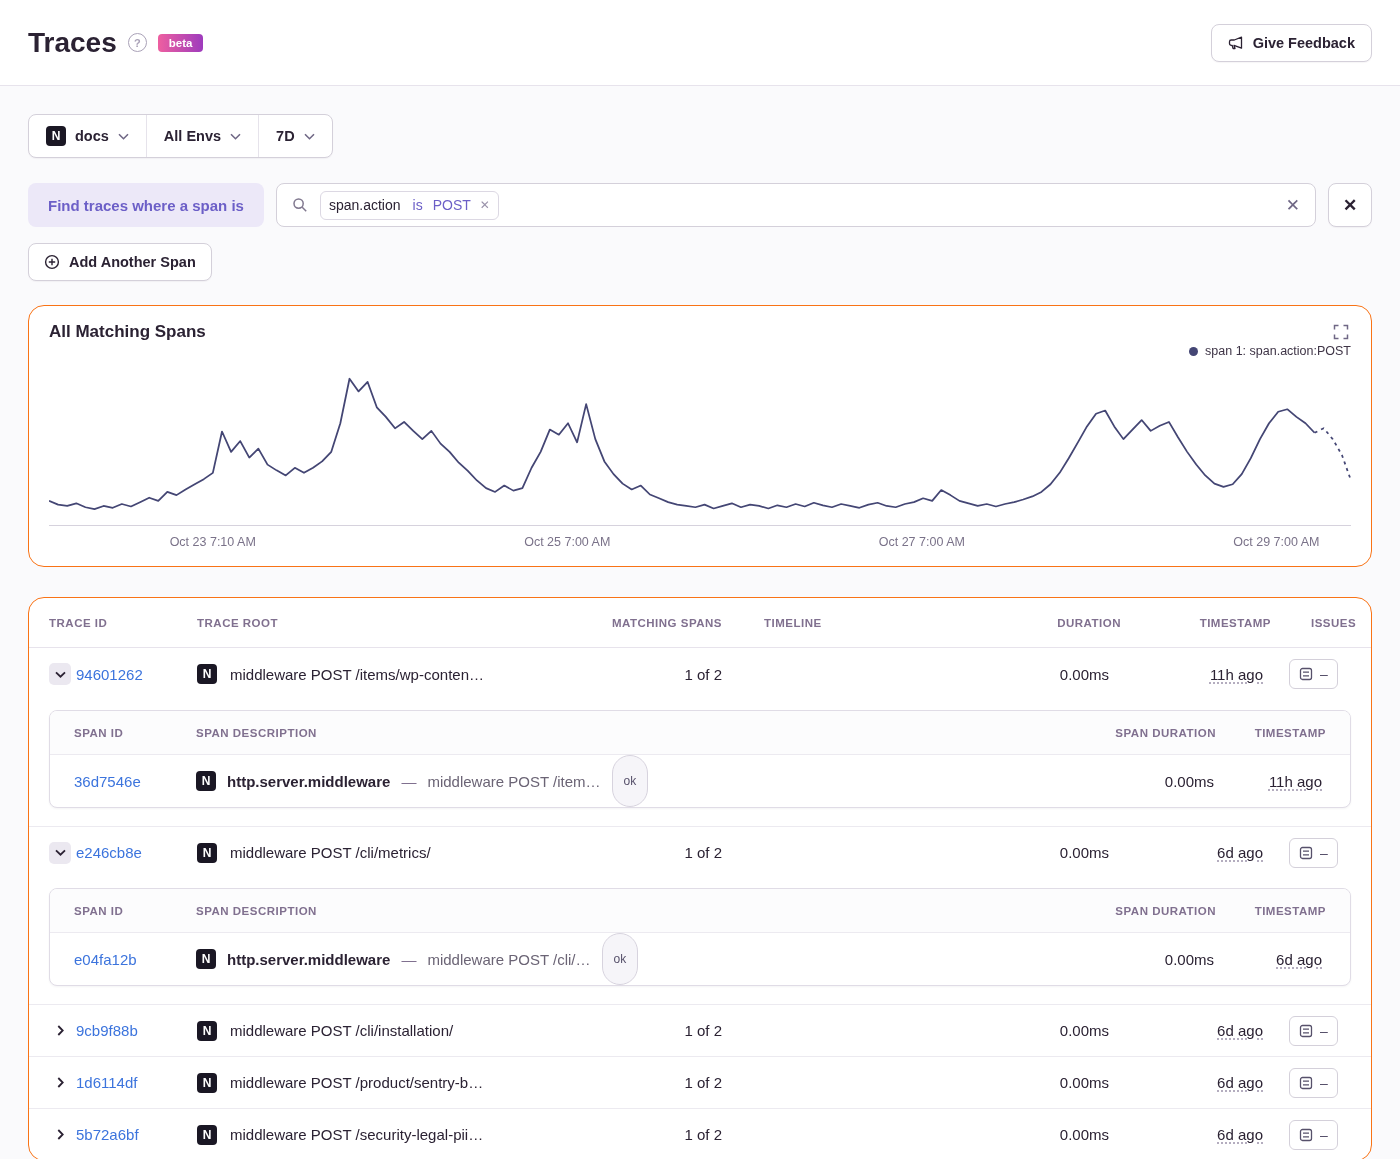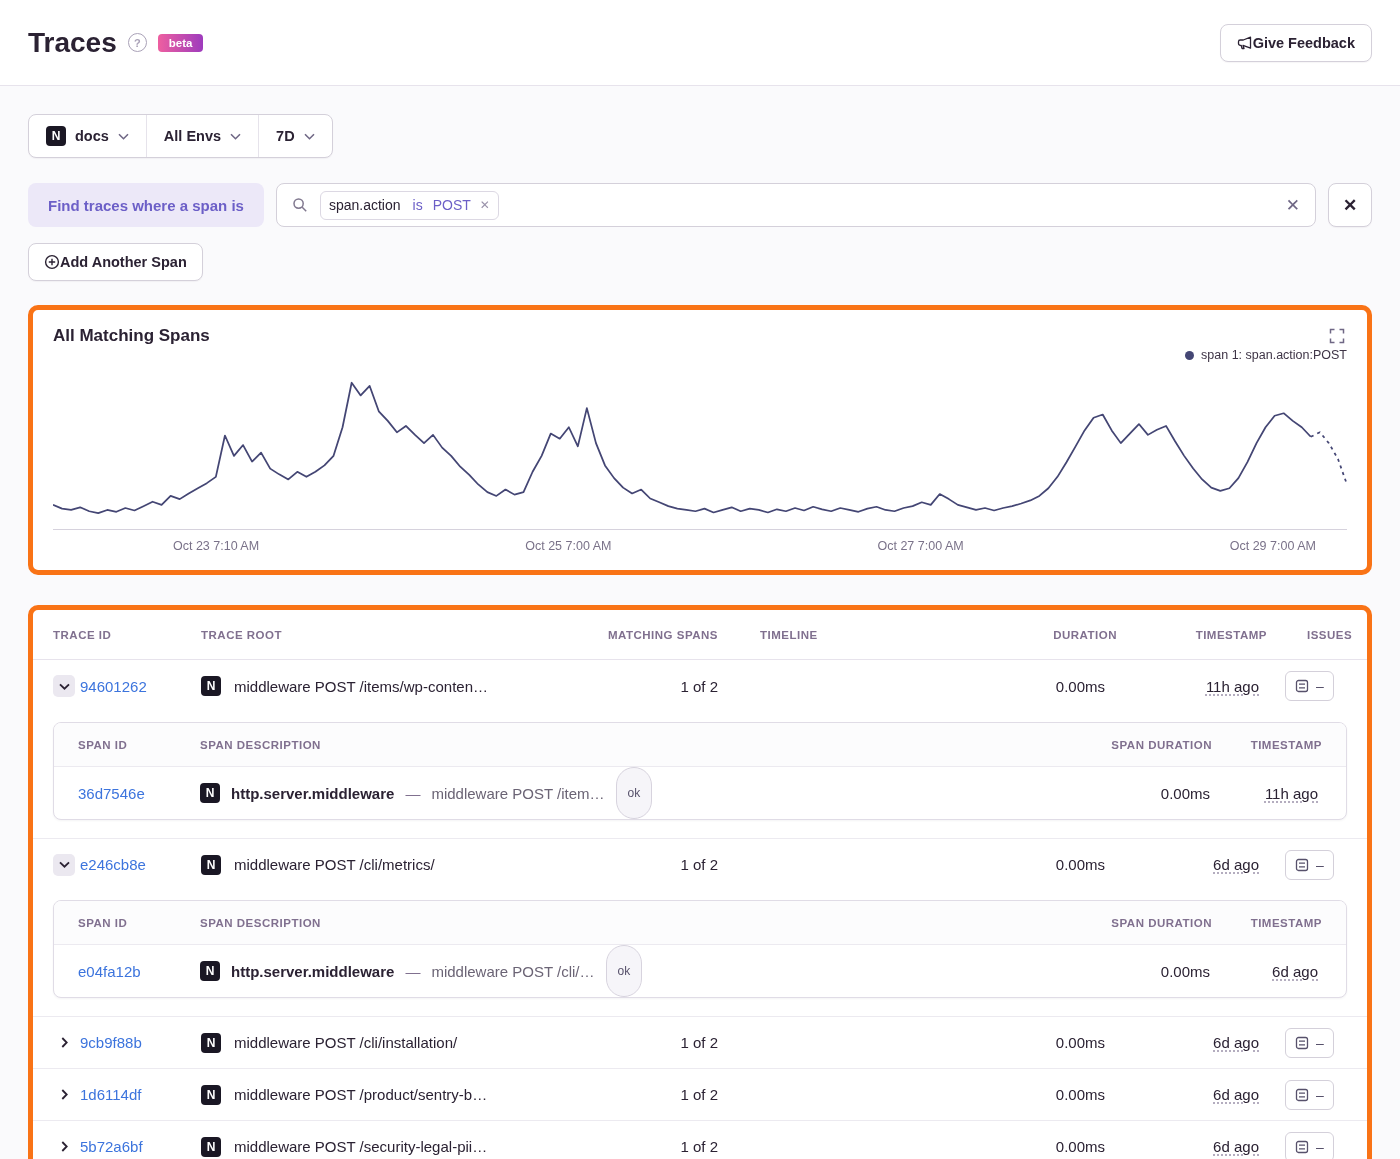--- a/index.html
+++ b/index.html
@@ -11,21 +11,21 @@
   .topbar{height:86px;background:#fff;border-bottom:1px solid #e7e3ec;
     display:flex;align-items:center;justify-content:space-between;padding:0 28px}
   .title-group{display:flex;align-items:center;gap:11px}
   .page-title{font-size:28px;font-weight:700;color:#2b2233}
   .help-circ{width:19px;height:19px;border-radius:50%;border:1.5px solid #aaa2b8;color:#aaa2b8;
     display:flex;align-items:center;justify-content:center;font-size:11px;font-weight:700}
   .beta-badge{background:linear-gradient(90deg,#ee5fa0,#9e3bbd);color:#fff;font-size:11.5px;
     font-weight:600;padding:3px 11px;border-radius:4px}
   .btn{background:#fff;border:1px solid #d4d0da;border-radius:8px;cursor:pointer;
     font-family:inherit;font-size:14.5px;font-weight:600;color:#2b2233;
-    display:inline-flex;align-items:center;gap:0;box-shadow:0 1px 1px rgba(43,34,51,.04)}
+    display:inline-flex;align-items:center;gap:9px;box-shadow:0 1px 1px rgba(43,34,51,.04)}
   .feedback-btn{height:38px;padding:0 16px}
 
   .main{padding:0 28px}
 
   
   .filterbar{margin-top:28px;display:inline-flex;background:#fff;border:1px solid #d4d0da;
     border-radius:8px;height:44px;align-items:stretch;box-shadow:0 1px 1px rgba(43,34,51,.04)}
   .filter-seg{display:flex;align-items:center;gap:9px;padding:0 17px;font-weight:600;font-size:14.5px;cursor:pointer}
   .filter-seg + .filter-seg{border-left:1px solid #e6e3eb}
   .chev{color:#6f6785}
@@ -43,21 +43,21 @@
   .tk-op{padding:0 4px;color:#6c5fc7}
   .tk-val{padding:0 6px;color:#6c5fc7}
   .tk-x{padding:0 8px 0 3px;color:#9a92aa;font-size:12px;cursor:pointer}
   .clear-x{margin-left:auto;color:#6f6785;font-size:17px;cursor:pointer}
   .close-btn{width:44px;height:44px;justify-content:center;font-size:17px;padding:0}
 
   .add-span-btn{margin-top:16px;height:38px;padding:0 15px}
   .circle-plus{color:#2b2233}
 
   
-  .card{background:#fff;border:5px solid #f97316;border-radius:10px}
+  .card{background:#fff;border:1px solid #f97316;border-radius:16px}
   .chart-card{margin-top:24px;padding:16px 20px 12px}
   .chart-head{display:flex;justify-content:space-between;align-items:flex-start}
   .chart-title{font-size:17px;font-weight:700}
   .expand-btn{color:#6f6785;cursor:pointer;padding:2px}
   .legend{display:flex;justify-content:flex-end;align-items:center;gap:7px;font-size:12.5px;
     color:#3e3446;margin-top:0;height:18px}
   .legend-dot{width:9px;height:9px;border-radius:50%;background:#444674}
   .chart-body{display:flex;margin-top:6px}
   .y-axis{width:58px;position:relative;height:160px}
   .ytick{position:absolute;right:10px;transform:translateY(-50%);font-size:12.5px;color:#7a7289}

